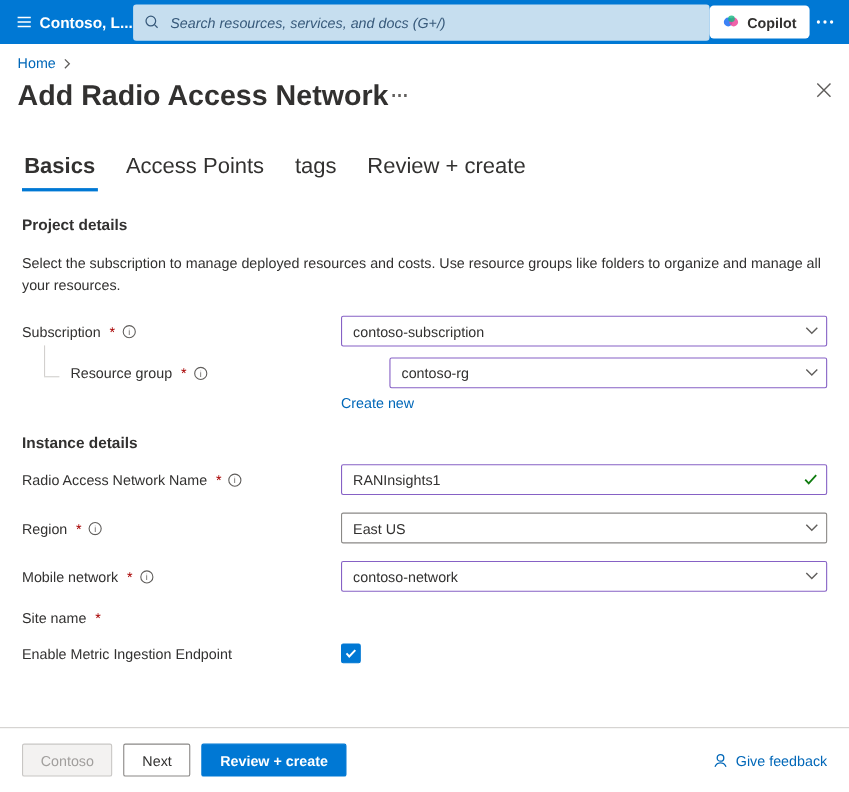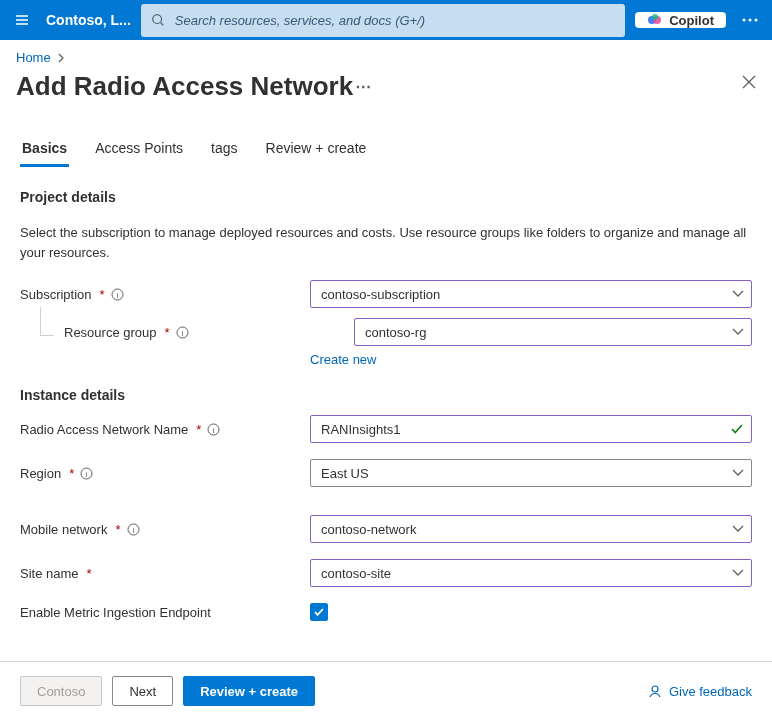--- a/index.html
+++ b/index.html
@@ -14,42 +14,42 @@
     --required:#a80000;
     --green:#107c10;
     --page-bg:#ffffff;
     --topbar-h:40px;
   }
   *{box-sizing:border-box;}
   html,body{margin:0;padding:0;font-family:"Segoe UI","Segoe UI Web",Arial,sans-serif;color:var(--text);background:var(--page-bg);font-size:13px;}
   body{width:772px;height:720px;overflow:hidden;position:relative;}
 
   
-  .topbar{background:var(--azure-blue);height:var(--topbar-h);display:flex;align-items:center;padding:0 8px;gap:10px;}
+  .topbar{background:var(--azure-blue);height:var(--topbar-h);display:flex;align-items:center;padding:0 8px;}
   .hamburger{width:28px;height:28px;display:flex;align-items:center;justify-content:center;color:#fff;cursor:pointer;border-radius:2px;}
   .tenant{color:#fff;font-weight:600;font-size:14px;white-space:nowrap;overflow:hidden;text-overflow:ellipsis;max-width:90px;}
   .searchbox{flex:1;display:flex;align-items:center;background:#c6deef;border-radius:3px;height:33px;padding:0 10px;gap:8px;}
   .searchbox input{flex:1;background:transparent;border:none;outline:none;font-size:13px;font-style:italic;color:#1b3a57;}
   .searchbox input::placeholder{color:#37597a;font-style:italic;}
-  .copilot-btn{background:#fff;border-radius:4px;height:16px;padding:0 12px;display:flex;align-items:center;gap:6px;font-size:13px;font-weight:600;color:#323130;cursor:pointer;}
+  .copilot-btn{background:#fff;border-radius:4px;height:30px;padding:0 12px;display:flex;align-items:center;gap:6px;font-size:13px;font-weight:600;color:#323130;cursor:pointer;}
   .ellipsis-btn{width:28px;height:28px;display:flex;align-items:center;justify-content:center;color:#fff;cursor:pointer;}
 
   
   .breadcrumb{padding:10px 16px 4px;display:flex;align-items:center;gap:6px;font-size:13px;}
   .breadcrumb a{color:var(--link);text-decoration:none;}
 
   
   .page-header{display:flex;align-items:flex-start;justify-content:space-between;padding:2px 16px 10px;}
   .page-header h1{font-size:26px;font-weight:600;margin:0;display:flex;align-items:center;gap:2px;}
   .page-header .more{color:var(--text-secondary);font-size:16px;letter-spacing:2px;}
   .close-btn{margin-top:4px;color:#605e5c;cursor:pointer;}
 
   
   .tabs{display:flex;gap:24px;padding:28px 20px 0;border-bottom:none;}
-  .tab{font-size:14px;padding:0 2px 8px;color:var(--text);cursor:pointer;}
+  .tab{font-size:20px;padding:0 2px 8px;color:var(--text);cursor:pointer;}
   .tab.active{font-weight:600;border-bottom:3px solid var(--azure-blue);}
 
   
   .content{padding:12px 20px 0;overflow:auto;height:calc(720px - var(--topbar-h) - 38px - 50px - 60px - 62px);}
   .section-title{font-weight:600;font-size:14px;margin:10px 0 6px;}
   .section-desc{color:var(--text);font-size:13px;line-height:1.5;margin:18px 0 18px;}
 
   .field-row{display:flex;align-items:center;margin-bottom:10px;}
   .field-label{width:290px;display:flex;align-items:center;gap:6px;font-size:13px;}
   .indent{margin-left:44px;}
@@ -218,21 +218,21 @@
         </span>
     </div>
     <div class="field-ctrl">
       <input class="select" readonly="" value="East US" style="">
       <svg class="chev" width="12" height="8" viewBox="0 0 12 8">
           <path d="M1 1l5 5 5-5" fill="none" stroke="#605e5c" stroke-width="1.3"></path>
         </svg>
     </div>
   </div>
 
-  <div class="field-row" style="margin-top:28px">
+  <div class="field-row" style="margin-top:16px">
     <div class="field-label">
       <span>Mobile network</span>
       <span class="req">*</span>
       <span class="info-icon">
           <svg width="13" height="13" viewBox="0 0 13 13">
             <circle cx="6.5" cy="6.5" r="5.5" fill="none" stroke="#605e5c"></circle>
             <text x="6.5" y="9.5" text-anchor="middle" font-size="8" fill="#605e5c">i</text>
           </svg>
         </span>
     </div>
@@ -241,26 +241,20 @@
       <svg class="chev" width="12" height="8" viewBox="0 0 12 8">
           <path d="M1 1l5 5 5-5" fill="none" stroke="#605e5c" stroke-width="1.3"></path>
         </svg>
     </div>
   </div>
 
   <div class="field-row" style="margin-top:16px">
     <div class="field-label">
       <span>Site name</span>
       <span class="req">*</span>
-    </div>
-    <div class="field-ctrl">
-      <input class="select purple" readonly="" value="contoso-site" style="">
-      <svg class="chev" width="12" height="8" viewBox="0 0 12 8">
-          <path d="M1 1l5 5 5-5" fill="none" stroke="#605e5c" stroke-width="1.3"></path>
-        </svg>
     </div>
   </div>
 
   <div class="field-row" style="margin-top:16px">
     <div class="field-label">
       <span>Enable Metric Ingestion Endpoint</span>
     </div>
     <div class="field-ctrl">
       <div class="checkbox">
         <svg width="12" height="12" viewBox="0 0 12 12">

